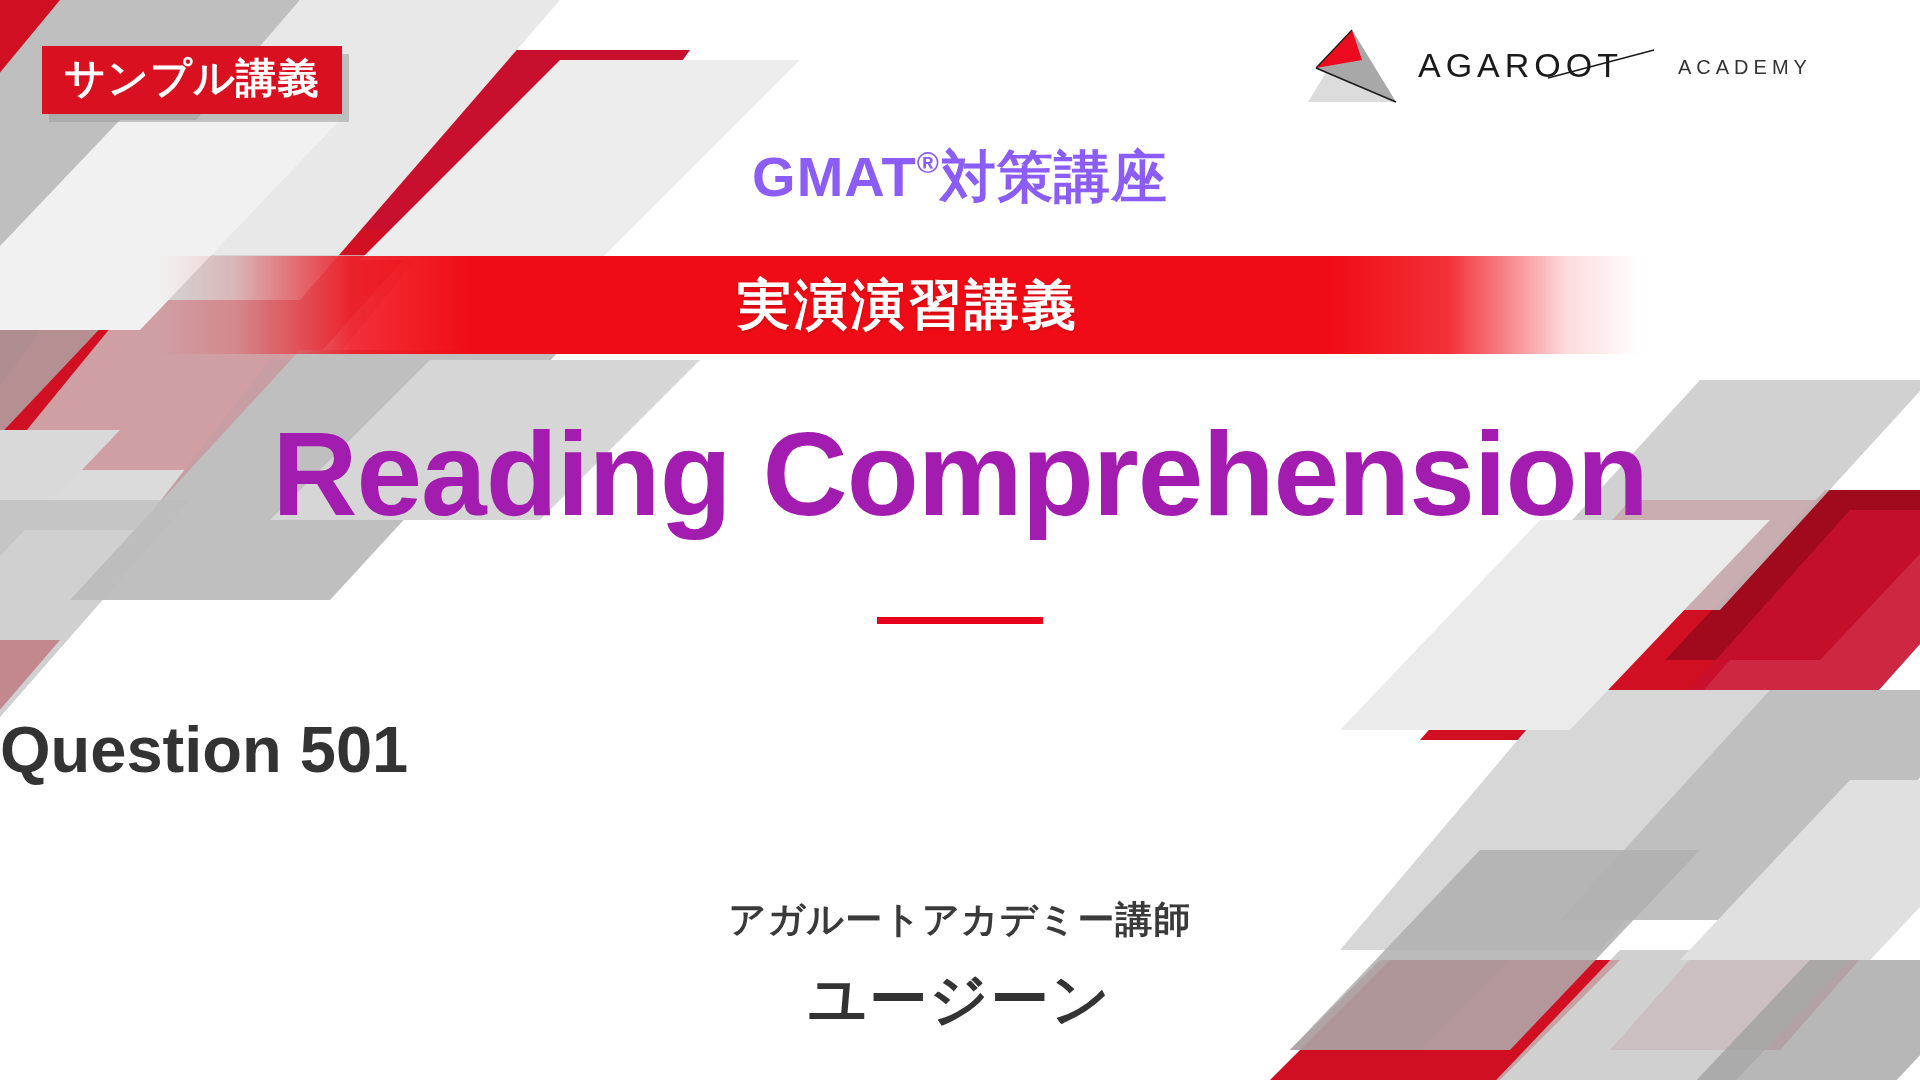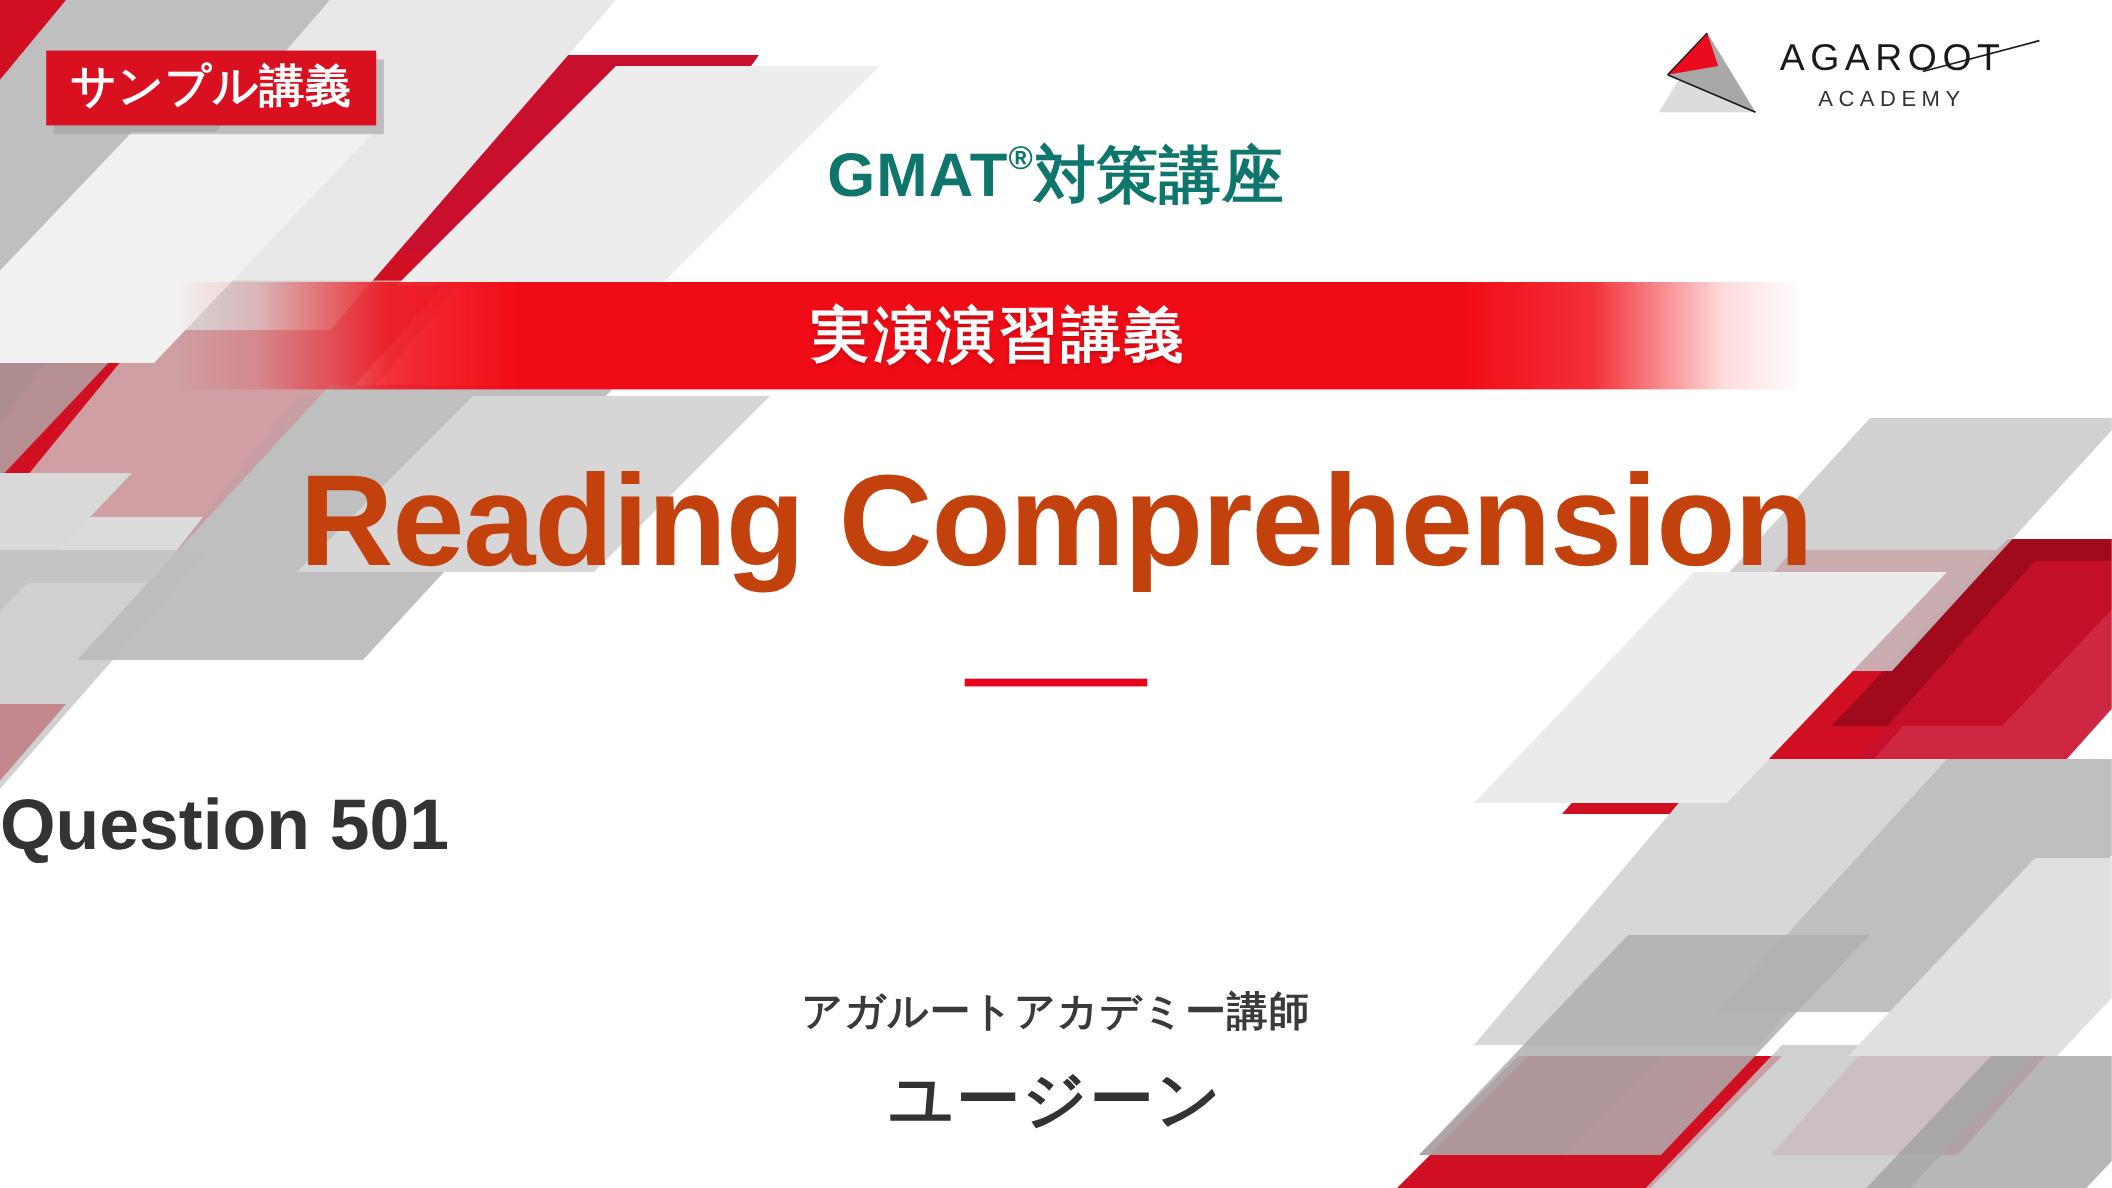--- a/index.html
+++ b/index.html
@@ -57,34 +57,34 @@
   
   .logo {
     position: absolute;
     right: 52px;
     top: 28px;
     display: flex;
     align-items: center;
     gap: 20px;
   }
   .logo-mark { width: 92px; height: 78px; flex: none; }
-  .logo-text { display: flex; flex-direction: column; align-items: center; }
+  .logo-text { display: flex; align-items: center; }
   .logo-word { position: relative; }
   .logo-word svg { display: block; }
 
   
   .course-title {
     position: absolute;
-    top: 122px;
+    top: 140px;
     left: 0;
     width: 100%;
     text-align: center;
     font-size: 56px;
     font-weight: bold;
-    color: #0f766e;
+    color: #8b5cf6;
     letter-spacing: 1px;
   }
   .course-title .reg {
     font-size: 30px;
     vertical-align: top;
     position: relative;
     top: 6px;
   }
 
   
@@ -118,21 +118,21 @@
 
   
   .main-heading {
     position: absolute;
     top: 415px;
     left: 0;
     width: 100%;
     text-align: center;
     font-size: 118px;
     font-weight: bold;
-    color: #c2410c;
+    color: #a21caf;
     letter-spacing: -1px;
     line-height: 1;
   }
 
   
   .divider {
     position: absolute;
     top: 617px;
     left: 50%;
     transform: translateX(-50%);

